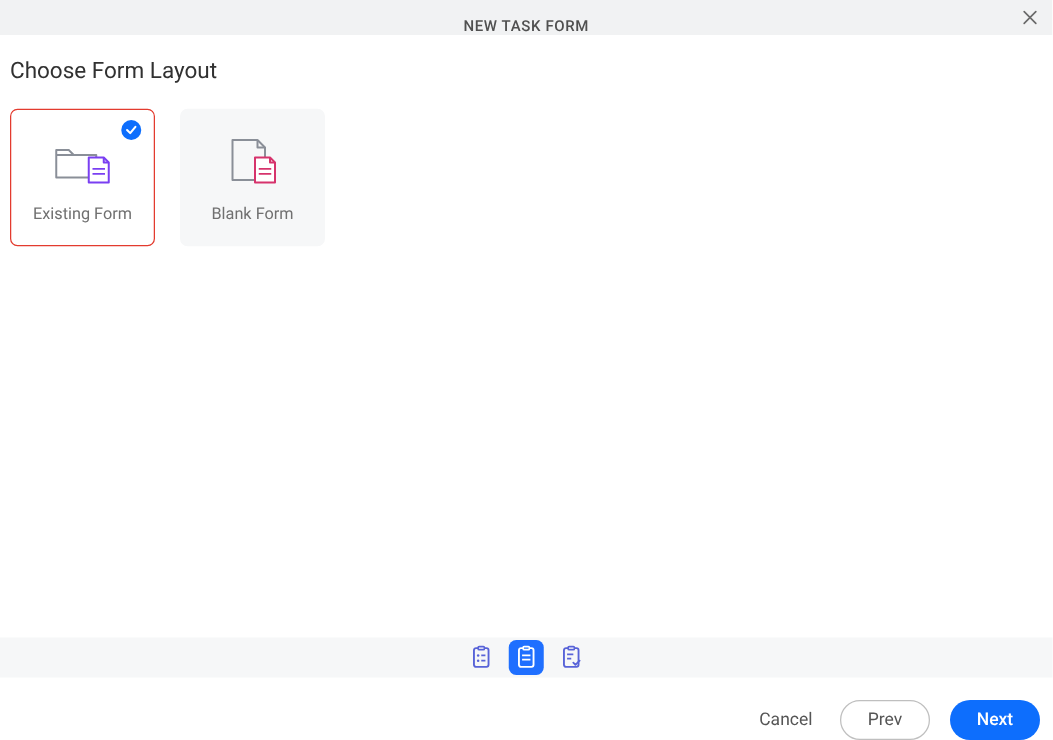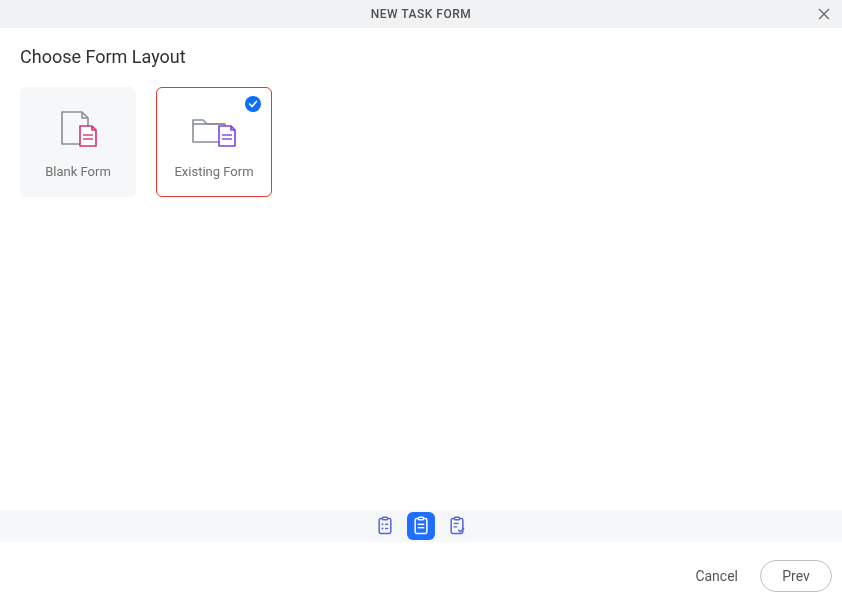--- a/index.html
+++ b/index.html
@@ -1,21 +1,21 @@
 <!DOCTYPE html>
 <html><head>
 <meta charset="utf-8">
 <style>
   * { box-sizing: border-box; margin: 0; padding: 0; }
   html, body { width: 842px; height: 592px; font-family: -apple-system, BlinkMacSystemFont, "Segoe UI", Roboto, Arial, sans-serif; background: #fff; color: #303030; }
-  .header { height: 28px; background: #f1f2f3; display: flex; align-items: center; position: relative; }
+  .header { height: 28px; background: #f1f2f3; display: flex; align-items: flex-end; position: relative; }
   .header-title { flex: 1; text-align: center; font-size: 12px; letter-spacing: 0.5px; color: #505050; font-weight: 500; }
   .close-btn { position: absolute; right: 6px; top: 2px; width: 24px; height: 24px; display: flex; align-items: center; justify-content: center; cursor: pointer; color: #5a5a5a; }
   .close-btn svg { width: 16px; height: 16px; }
-  .content { padding: 18px 12px 0 20px; }
+  .content { padding: 18px 12px 0 8px; }
   .section-title { font-size: 18px; color: #313131; font-weight: 400; margin-bottom: 20px; }
   .cards { display: flex; gap: 20px; }
   .card { width: 116px; height: 110px; border-radius: 6px; display: flex; flex-direction: column; align-items: center; justify-content: center; cursor: pointer; position: relative; }
   .card.blank { background: #f6f7f8; }
   .card.existing { background: #fff; border: 1.5px solid #e33b2e; }
   .card-icon { height: 46px; display: flex; align-items: center; justify-content: center; }
   .card-label { margin-top: 12px; font-size: 13px; color: #707070; }
   .check-badge { position: absolute; top: 8px; right: 10px; width: 16px; height: 16px; border-radius: 50%; background: #0d6efd; display: flex; align-items: center; justify-content: center; }
   .check-badge svg { width: 10px; height: 10px; }
   .stepper-bar { position: absolute; left: 0; right: 0; top: 510px; height: 32px; background: #f6f7f8; display: flex; align-items: center; justify-content: center; gap: 8px; }
@@ -38,51 +38,51 @@
       <path d="M5 5 L19 19 M19 5 L5 19" stroke="#6a6a6a" stroke-width="2" stroke-linecap="round" fill="none"></path>
     </svg>
   </div>
 </div>
 
 <div class="content">
   <div class="section-title">Choose Form Layout</div>
 
   <div class="cards">
 
-    <div class="card blank">
-      <div class="card-icon">
-        <svg width="44" height="38" viewBox="0 0 44 38">
-          <path d="M6 2 H26 L32 8 V34 H6 Z" fill="none" stroke="#8a8f98" stroke-width="1.6" stroke-linejoin="round"></path>
-          <path d="M26 2 V8 H32" fill="none" stroke="#8a8f98" stroke-width="1.6" stroke-linejoin="round"></path>
-          <path d="M24 16 H36 L40 20 V36 H24 Z" fill="#fff" stroke="#d6336c" stroke-width="1.6" stroke-linejoin="round"></path>
-          <path d="M36 16 V20 H40" fill="none" stroke="#d6336c" stroke-width="1.6" stroke-linejoin="round"></path>
-          <line x1="27" y1="25" x2="37" y2="25" stroke="#d6336c" stroke-width="1.4"></line>
-          <line x1="27" y1="29" x2="37" y2="29" stroke="#d6336c" stroke-width="1.4"></line>
-        </svg>
-      </div>
-      <div class="card-label">Blank Form</div>
-    </div>
-
     <div class="card existing">
       <div class="check-badge">
         <svg viewBox="0 0 12 12">
             <path d="M2 6 L5 9 L10 3" stroke="#fff" stroke-width="2" fill="none" stroke-linecap="round" stroke-linejoin="round"></path>
           </svg>
       </div>
       <div class="card-icon">
         <svg width="50" height="38" viewBox="0 0 50 38">
           <path d="M4 10 V32 H36 V14 H18 L14 10 Z" fill="none" stroke="#8a8f98" stroke-width="1.6" stroke-linejoin="round"></path>
           <path d="M4 14 H36" stroke="#8a8f98" stroke-width="1.6"></path>
           <path d="M30 16 H42 L46 20 V36 H30 Z" fill="#fff" stroke="#7a3ff2" stroke-width="1.6" stroke-linejoin="round"></path>
           <path d="M42 16 V20 H46" fill="none" stroke="#7a3ff2" stroke-width="1.6" stroke-linejoin="round"></path>
           <line x1="33" y1="25" x2="43" y2="25" stroke="#7a3ff2" stroke-width="1.4"></line>
           <line x1="33" y1="29" x2="43" y2="29" stroke="#7a3ff2" stroke-width="1.4"></line>
         </svg>
       </div>
       <div class="card-label">Existing Form</div>
+    </div>
+
+    <div class="card blank">
+      <div class="card-icon">
+        <svg width="44" height="38" viewBox="0 0 44 38">
+          <path d="M6 2 H26 L32 8 V34 H6 Z" fill="none" stroke="#8a8f98" stroke-width="1.6" stroke-linejoin="round"></path>
+          <path d="M26 2 V8 H32" fill="none" stroke="#8a8f98" stroke-width="1.6" stroke-linejoin="round"></path>
+          <path d="M24 16 H36 L40 20 V36 H24 Z" fill="#fff" stroke="#d6336c" stroke-width="1.6" stroke-linejoin="round"></path>
+          <path d="M36 16 V20 H40" fill="none" stroke="#d6336c" stroke-width="1.6" stroke-linejoin="round"></path>
+          <line x1="27" y1="25" x2="37" y2="25" stroke="#d6336c" stroke-width="1.4"></line>
+          <line x1="27" y1="29" x2="37" y2="29" stroke="#d6336c" stroke-width="1.4"></line>
+        </svg>
+      </div>
+      <div class="card-label">Blank Form</div>
     </div>
 
   </div>
 </div>
 
 <div class="stepper-bar">
   <div class="step-icon">
     <svg viewBox="0 0 24 24">
         <rect x="5" y="3" width="14" height="18" rx="2" fill="none" stroke="#5863d8" stroke-width="1.8"></rect>
         <rect x="9" y="1.5" width="6" height="3" rx="1" fill="#fff" stroke="#5863d8" stroke-width="1.6"></rect>
@@ -107,13 +107,14 @@
         <line x1="8" y1="9" x2="14" y2="9" stroke="#5863d8" stroke-width="1.6"></line>
         <line x1="8" y1="13" x2="12" y2="13" stroke="#5863d8" stroke-width="1.6"></line>
         <path d="M14 17 L16 19 L20 15" stroke="#5863d8" stroke-width="1.8" fill="none" stroke-linecap="round" stroke-linejoin="round"></path>
       </svg>
   </div>
 </div>
 
 <div class="footer">
   <div class="btn btn-cancel">Cancel</div>
   <div class="btn btn-prev">Prev</div>
+  <div class="btn btn-next">Next</div>
 </div>
 
 </body></html>

